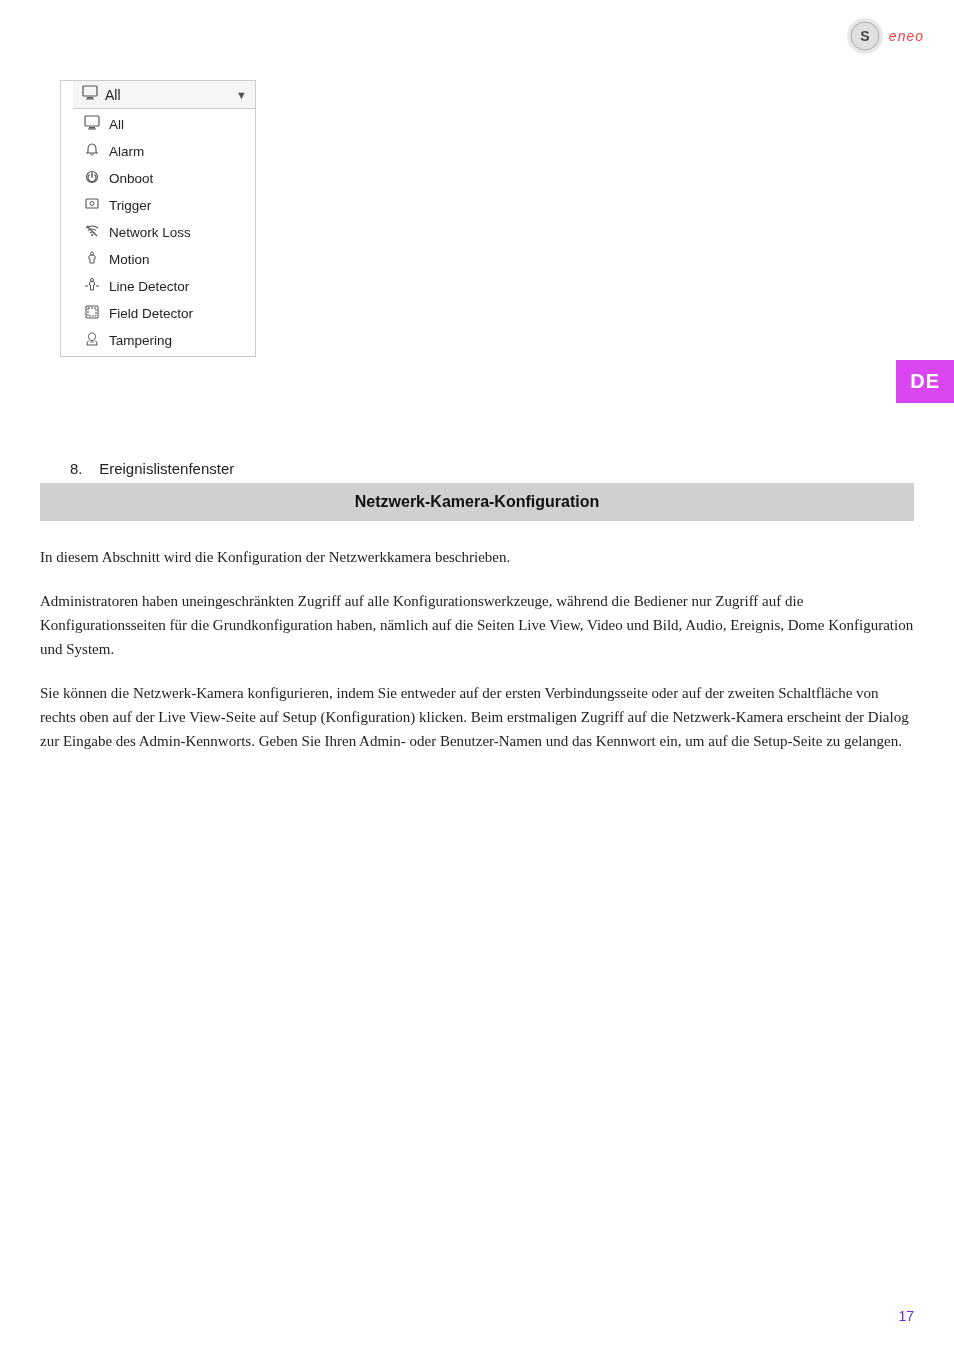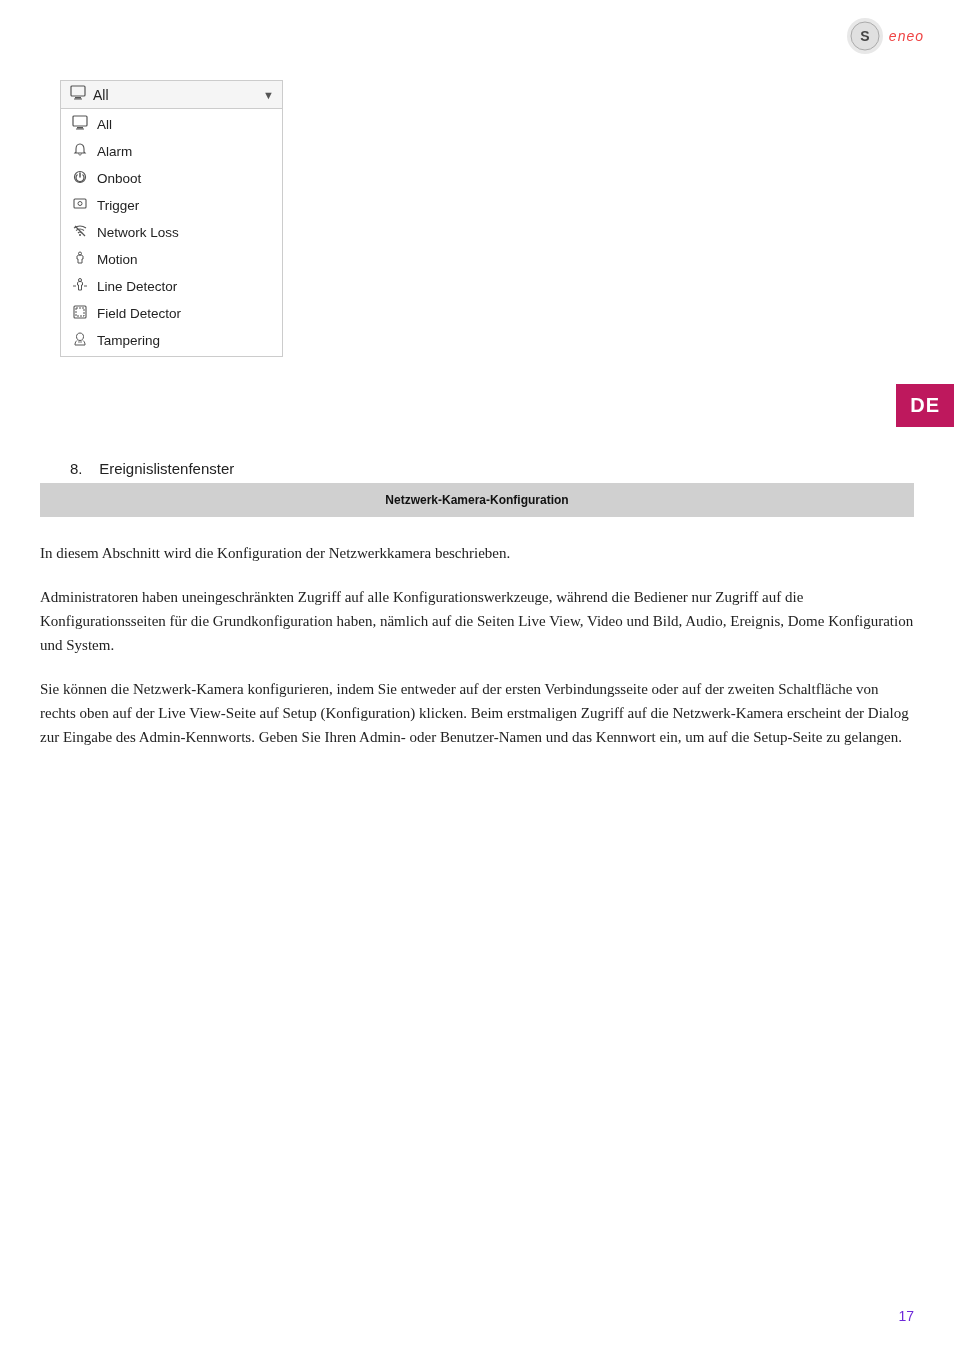--- a/index.html
+++ b/index.html
@@ -37,38 +37,39 @@
     .logo-text {
       font-size: 14px;
       color: #ef4444;
       font-style: italic;
       letter-spacing: 1px;
     }
 
     
     .de-badge {
       position: absolute;
-      top: 384px;
+      top: 360px;
       right: 0;
-      background: #be185d;
+      background: #d946ef;
       color: #fff;
       font-size: 20px;
       font-weight: bold;
       padding: 10px 14px;
       letter-spacing: 1px;
     }
 
     
     .menu-container {
       position: absolute;
       top: 80px;
       left: 60px;
-      width: 223px;
+      width: 196px;
       border: 1px solid #ccc;
       background: #fff;
+      padding-left: 12px;
     }
 
     .menu-header {
       display: flex;
       align-items: center;
       justify-content: space-between;
       padding: 4px 8px;
       border-bottom: 1px solid #ccc;
       background: #f5f5f5;
       cursor: pointer;
@@ -123,21 +124,21 @@
       line-height: 1.55;
       margin-bottom: 24px;
       color: #222;
     }
 
     
     .section-header-box {
       background: #d0d0d0;
       text-align: center;
       padding: 10px 20px;
-      font-size: 12px;
+      font-size: 16px;
       font-weight: bold;
       margin-bottom: 24px;
       color: #111;
     }
 
     .body-paragraph {
       font-size: 15px;
       line-height: 1.6;
       margin-bottom: 20px;
       color: #222;

